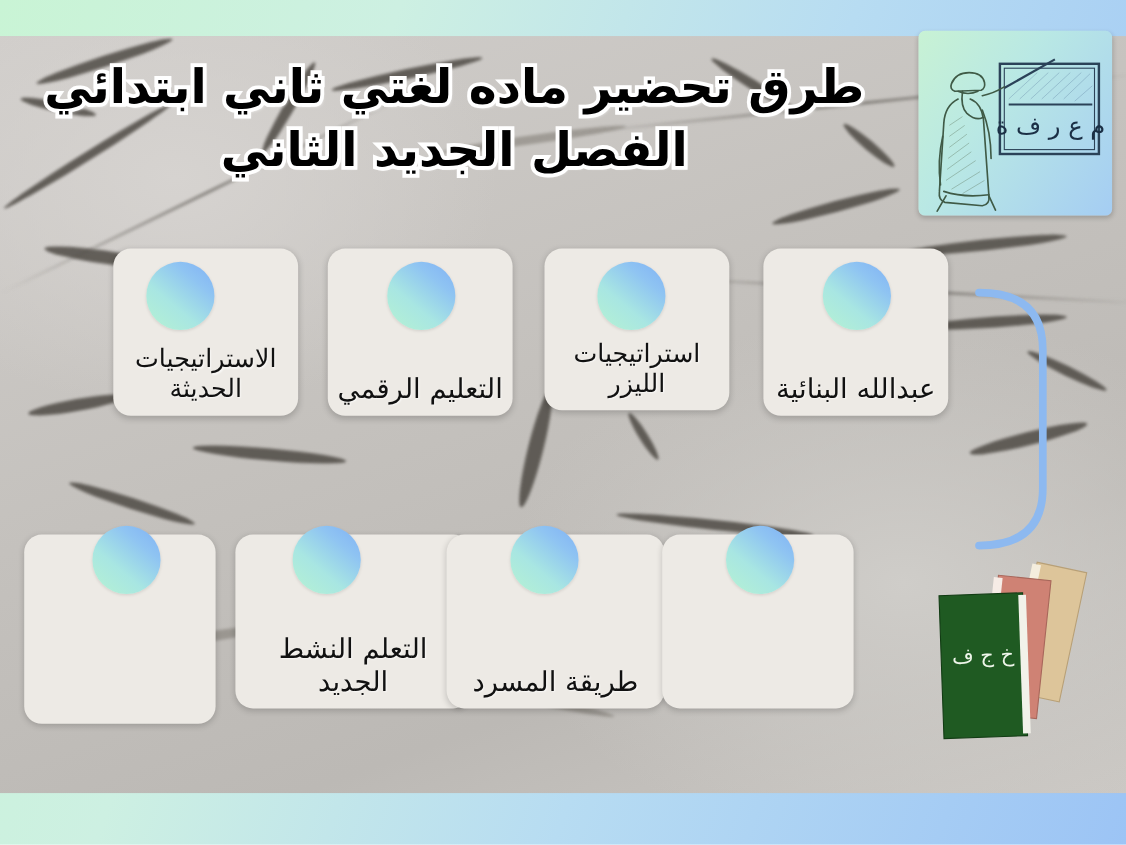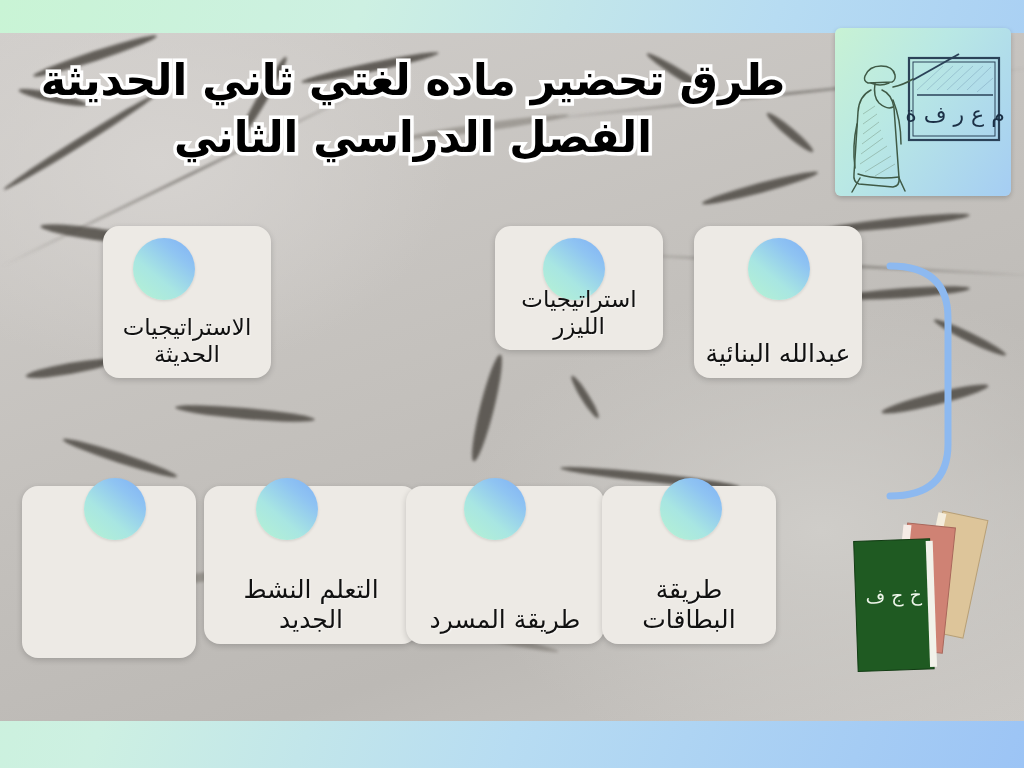--- a/index.html
+++ b/index.html
@@ -176,21 +176,21 @@
     <div class="ink light" style="left:300px; top:470px; width:200px; height:8px; transform:rotate(-5deg);"></div>
     <div class="ink" style="left:640px; top:520px; width:120px; height:10px; transform:rotate(16deg);"></div>
     <div class="ink light" style="left:120px; top:540px; width:160px; height:9px; transform:rotate(-9deg);"></div>
     <div class="ink light" style="left:420px; top:600px; width:140px; height:8px; transform:rotate(12deg);"></div>
     <div class="rule" style="left:-20px; top:140px; width:420px; transform:rotate(-26deg);"></div>
     <div class="rule" style="left:520px; top:60px;  width:520px; transform:rotate(-6deg);"></div>
     <div class="rule" style="left:600px; top:230px; width:440px; transform:rotate(3deg);"></div>
     <div class="photo-blur"></div>
   </div>
 
-  <div class="title">طرق تحضير ماده لغتي ثاني الحديثة الفصل الدراسي الثاني</div>
+  <div class="title">طرق تحضير ماده لغتي ثاني ابتدائي الفصل الجديد الثاني</div>
 
   <svg class="connector" viewBox="0 0 1024 768">
     <defs>
       <linearGradient id="lineGradTop" x1="0" y1="0" x2="1" y2="0">
         <stop offset="0%" stop-color="#c6f5de"></stop>
         <stop offset="35%" stop-color="#b2e6ef"></stop>
         <stop offset="100%" stop-color="#8db9f0"></stop>
       </linearGradient>
       <linearGradient id="lineGradBottom" x1="1" y1="0" x2="0" y2="0">
         <stop offset="0%" stop-color="#8db9f0"></stop>
@@ -209,48 +209,51 @@
     <path d="M 890 266 Q 948 266 948 318 L 948 444 Q 948 496 890 496" stroke="#8db9f0" stroke-width="7" fill="none" stroke-linecap="round"></path>
 
     <path d="M 900 496 L 96 496" stroke="url(#lineGradBottom)" stroke-width="7" fill="none" stroke-linecap="round"></path>
   </svg>
 
   <div class="node" style="left:103px; top:226px; width:168px; height:152px;">
     <div class="bullet" style="left:30px; top:12px; width:62px; height:62px;"></div>
     <div class="node-label small">الاستراتيجيات الحديثة</div>
   </div>
 
-
-  <div class="node" style="left:495px; top:226px; width:168px; height:124px;">
+  <div class="node" style="left:298px; top:226px; width:168px; height:152px;">
+    <div class="bullet" style="left:54px; top:12px; width:62px; height:62px;"></div>
+    <div class="node-label">التعليم الرقمي</div>
+  </div>
+
+  <div class="node" style="left:495px; top:226px; width:168px; height:147px;">
     <div class="bullet" style="left:48px; top:12px; width:62px; height:62px;"></div>
     <div class="node-label small">استراتيجيات الليزر</div>
   </div>
 
   <div class="node" style="left:694px; top:226px; width:168px; height:152px;">
     <div class="bullet" style="left:54px; top:12px; width:62px; height:62px;"></div>
     <div class="node-label">عبدالله البنائية</div>
   </div>
 
   <div class="node" style="left:22px; top:486px; width:174px; height:172px;">
     <div class="bullet" style="left:62px; top:-8px; width:62px; height:62px;"></div>
   </div>
 
-  <div class="node" style="left:204px; top:486px; width:214px; height:158px;">
+  <div class="node" style="left:214px; top:486px; width:214px; height:158px;">
     <div class="bullet" style="left:52px; top:-8px; width:62px; height:62px;"></div>
     <div class="node-label">التعلم النشط الجديد</div>
   </div>
 
   <div class="node" style="left:406px; top:486px; width:198px; height:158px;">
     <div class="bullet" style="left:58px; top:-8px; width:62px; height:62px;"></div>
     <div class="node-label">طريقة المسرد</div>
   </div>
 
   <div class="node" style="left:602px; top:486px; width:174px; height:158px;">
     <div class="bullet" style="left:58px; top:-8px; width:62px; height:62px;"></div>
-    <div class="node-label">طريقة البطاقات</div>
   </div>
 
   <div class="teacher-card">
     <svg viewBox="0 0 176 168" width="176" height="168">
 
       <rect x="74" y="30" width="90" height="82" fill="none" stroke="#2b4258" stroke-width="2.2"></rect>
       <rect x="78" y="34" width="82" height="74" fill="none" stroke="#2b4258" stroke-width="1"></rect>
 
       <g stroke="#6d90ad" stroke-width=".7" opacity=".55">
         <line x1="82" y1="62" x2="108" y2="38"></line>

